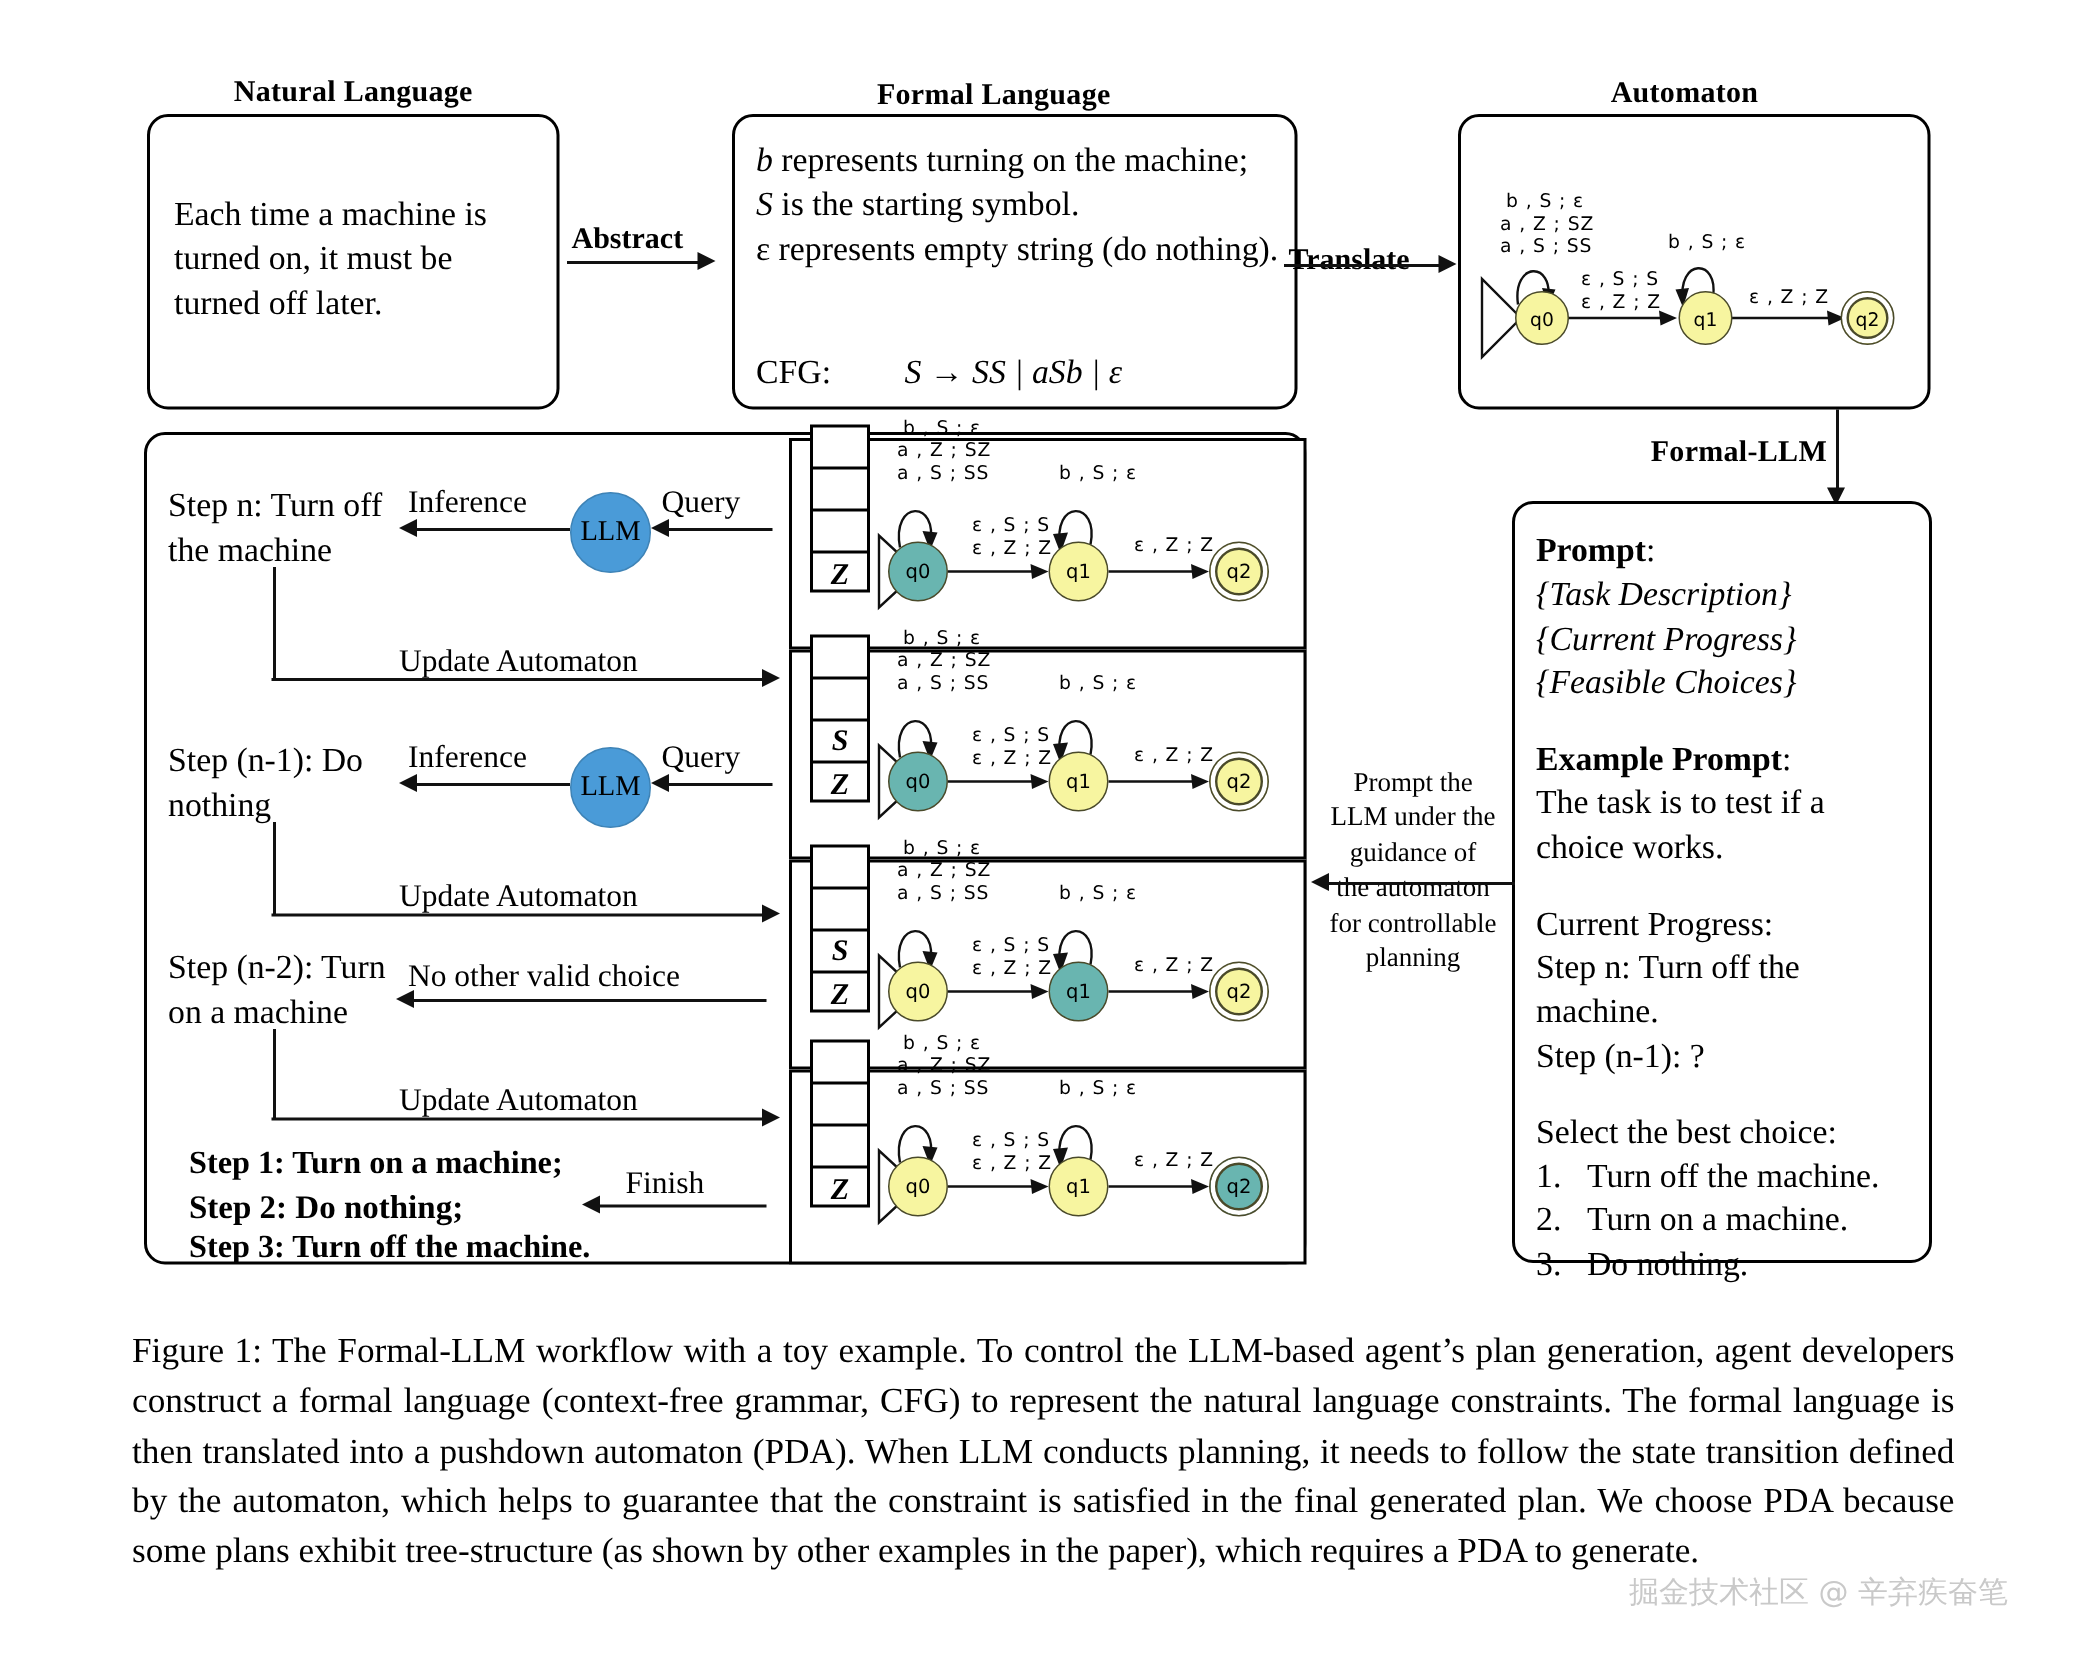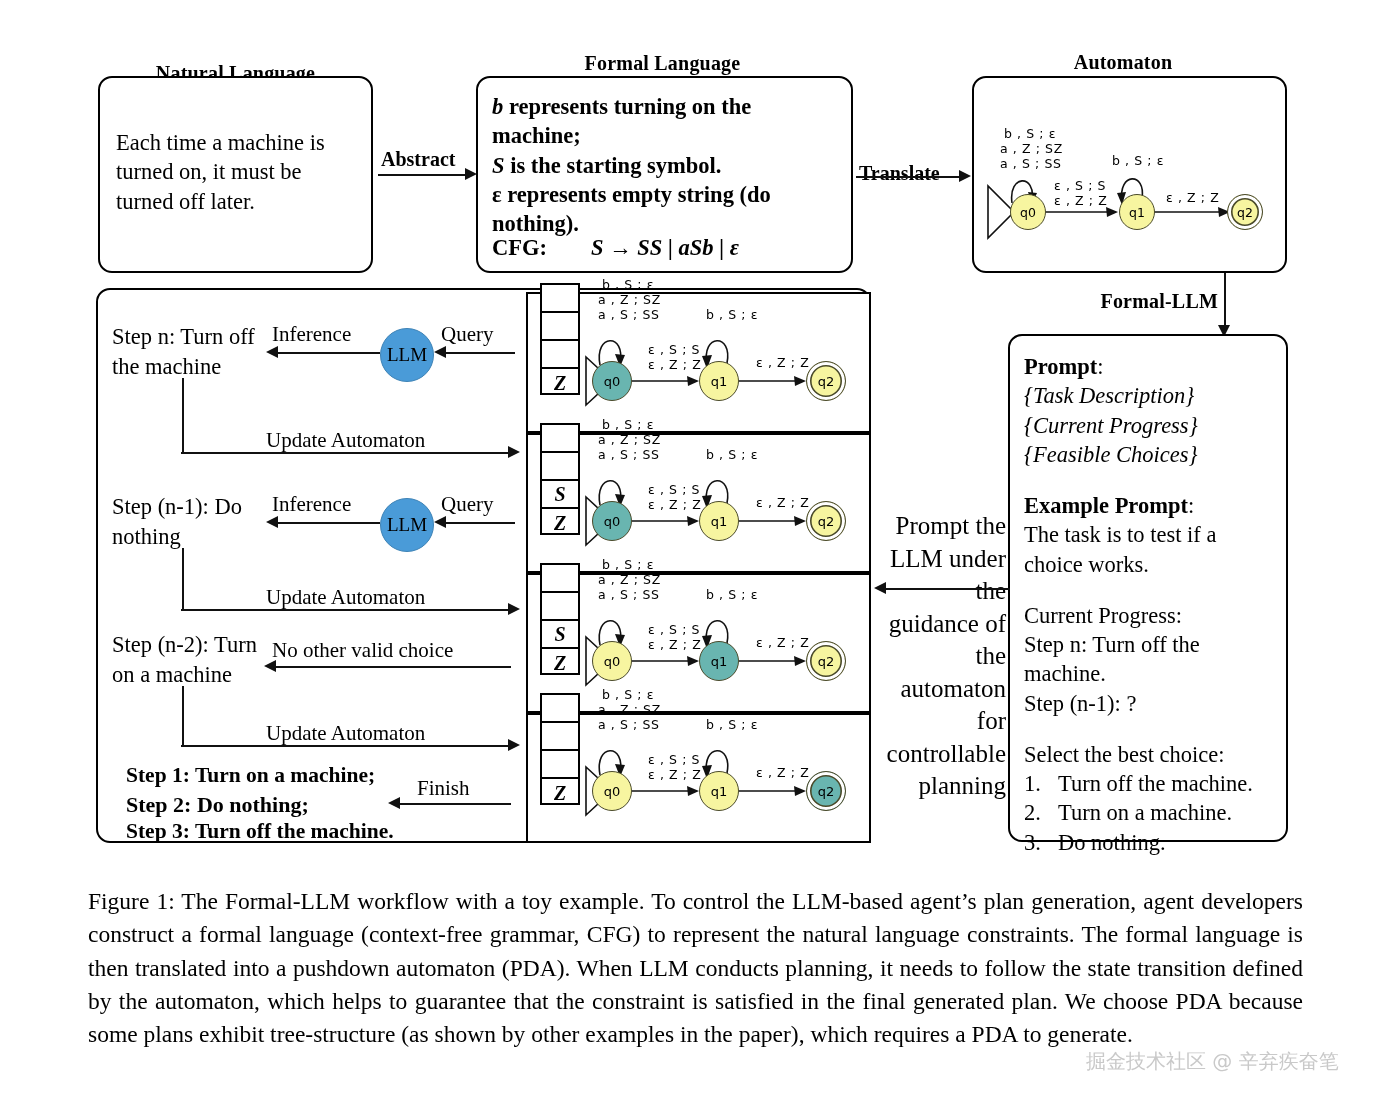--- a/index.html
+++ b/index.html
@@ -73,33 +73,33 @@
 
   .caption{position:absolute;font-size:23.5px;line-height:1.42;text-align:justify;}
   .watermark{position:absolute;font-family:"DejaVu Sans", sans-serif;
      font-size:20px;color:#c9c9c9;white-space:nowrap;}
 </style>
 </head>
 <body>
 
 <div class="fig">
 
-  <div class="hdr" style="left:98px;top:62px;width:275px;text-decoration:underline;">Natural Language</div>
+  <div class="hdr" style="left:98px;top:50px;width:275px;">Natural Language</div>
   <div class="hdr" style="left:475px;top:52px;width:375px;">Formal Language</div>
   <div class="hdr" style="left:978px;top:51px;width:290px;">Automaton</div>
 
   <div class="panel" style="left:98px;top:76px;width:275px;height:197px;">
     <div class="txt" style="left:16px;top:50px;width:248px;">Each time a machine is turned on, it must be turned off later.</div>
   </div>
 
   <div class="lbl-b" style="left:381px;top:148px;">Abstract</div>
   <div class="hline" style="left:378px;top:174px;width:90px;"></div>
   <div class="arrow-r" style="left:465px;top:168px;"></div>
 
-  <div class="panel" style="left:476px;top:76px;width:377px;height:197px;font-weight:bold;">
+  <div class="panel" style="left:488px;top:76px;width:377px;height:197px;">
     <div style="position:absolute;left:14px;top:14px;width:352px;">
       <div class="txt" style="position:relative;"><span class="ital">b</span> represents turning on the machine;</div>
       <div class="txt" style="position:relative;"><span class="ital">S</span> is the starting symbol.</div>
       <div class="txt" style="position:relative;">ε represents empty string (do nothing).</div>
     </div>
     <div class="txt" style="left:14px;top:155px;">CFG:</div>
     <div class="txt ital" style="left:113px;top:155px;">S → SS | aSb | ε</div>
   </div>
 
   <div class="lbl-b" style="left:859px;top:162px;">Translate</div>
@@ -388,21 +388,21 @@
         <span>q0</span>
       </div>
       <div class="node" style="left: 173px; top: 58px; width: 40px; height: 40px; background: rgb(247, 245, 160); font-size: 13px;">
         <span>q1</span>
       </div>
       <div class="node accept" style="left: 280px; top: 58px; width: 40px; height: 40px; background: rgb(105, 181, 176); font-size: 13px;">
         <span>q2</span>
       </div>
     </div>
 
-  <div class="txt" style="left:878px;top:510px;width:128px;text-align:right;font-size:25px;line-height:1.30;">
+  <div class="txt" style="left:878px;top:510px;width:128px;text-align:center;font-size:18px;line-height:1.30;">
     <div>Prompt the</div>
     <div>LLM under the</div>
     <div>guidance of</div>
     <div>the automaton</div>
     <div>for controllable</div>
     <div>planning</div>
   </div>
 
   <div class="hline" style="left:882px;top:588px;width:128px;"></div>
   <div class="arrow-l" style="left:874px;top:582px;"></div>

